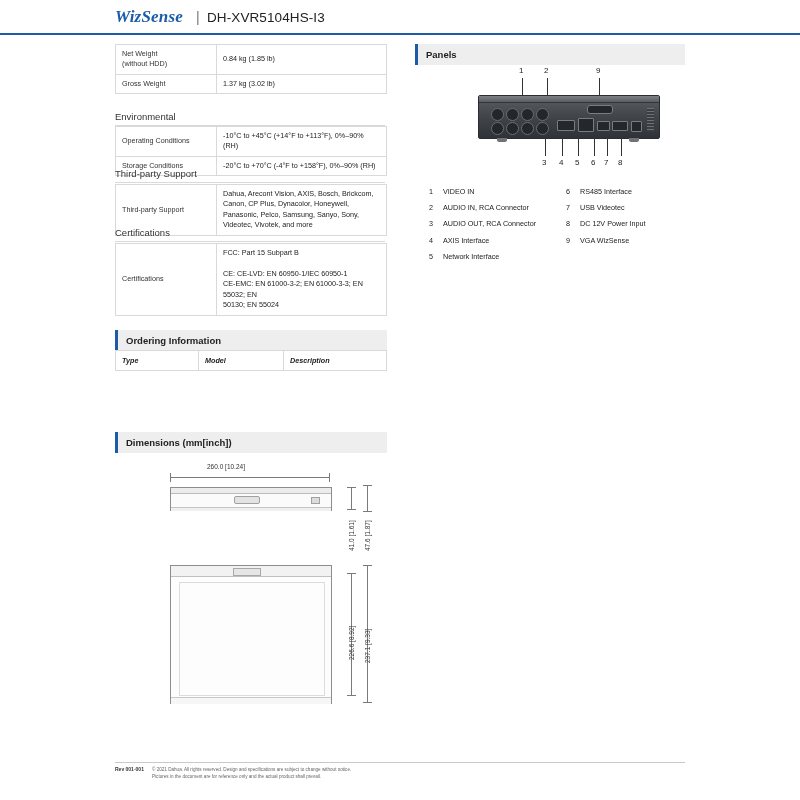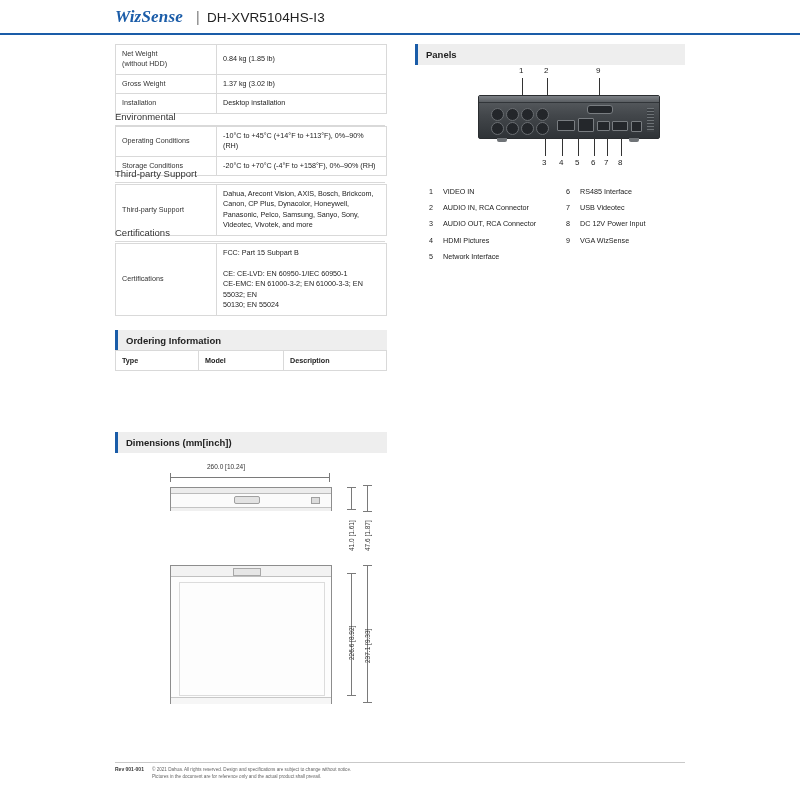--- a/index.html
+++ b/index.html
@@ -164,20 +164,21 @@
     border-collapse: collapse;
     font-size: 7.2px;
   }
   .ord-table th {
     border: 1px solid #d9d9d9;
     padding: 5px 6px;
     font-weight: bold;
     text-align: left;
     font-size: 7.2px;
     color: #222;
+    font-style: italic;
   }
   .ord-table td {
     border: 1px solid #d9d9d9;
     padding: 6px 6px;
     font-size: 7.2px;
     color: #222;
     vertical-align: middle;
     line-height: 1.5;
   }
   
@@ -266,24 +267,20 @@
         <tr>
       <td class="key">
         <span>Net Weight</span><br>
         <span>(without HDD)</span>
       </td>
       <td>0.84 kg (1.85 lb)</td>
     </tr>
     <tr>
       <td class="key">Gross Weight</td>
       <td>1.37 kg (3.02 lb)</td>
-    </tr>
-    <tr>
-      <td class="key">Installation</td>
-      <td>Desktop installation</td>
     </tr>
   </tbody>
     </table>
 
   <div class="section-head" style="left:115px; top:111px;">Environmental</div>
 
   <table class="spec-table" style="left:115px; top:126px; width:272px;">
     <tbody>
         <tr>
       <td class="key">Operating Conditions</td>
@@ -378,21 +375,21 @@
     <div class="legend-row">
       <span class="legend-num">2</span>
       <span class="legend-label">AUDIO IN, RCA Connector</span>
     </div>
     <div class="legend-row">
       <span class="legend-num">3</span>
       <span class="legend-label">AUDIO OUT, RCA Connector</span>
     </div>
     <div class="legend-row">
       <span class="legend-num">4</span>
-      <span class="legend-label">HDMI Pictures</span>
+      <span class="legend-label">AXIS Interface</span>
     </div>
     <div class="legend-row">
       <span class="legend-num">5</span>
       <span class="legend-label">Network Interface</span>
     </div>
   </div>
 
   <div class="legend" style="left:566px; top:188px; width:120px;">
     <div class="legend-row">
       <span class="legend-num">6</span>

